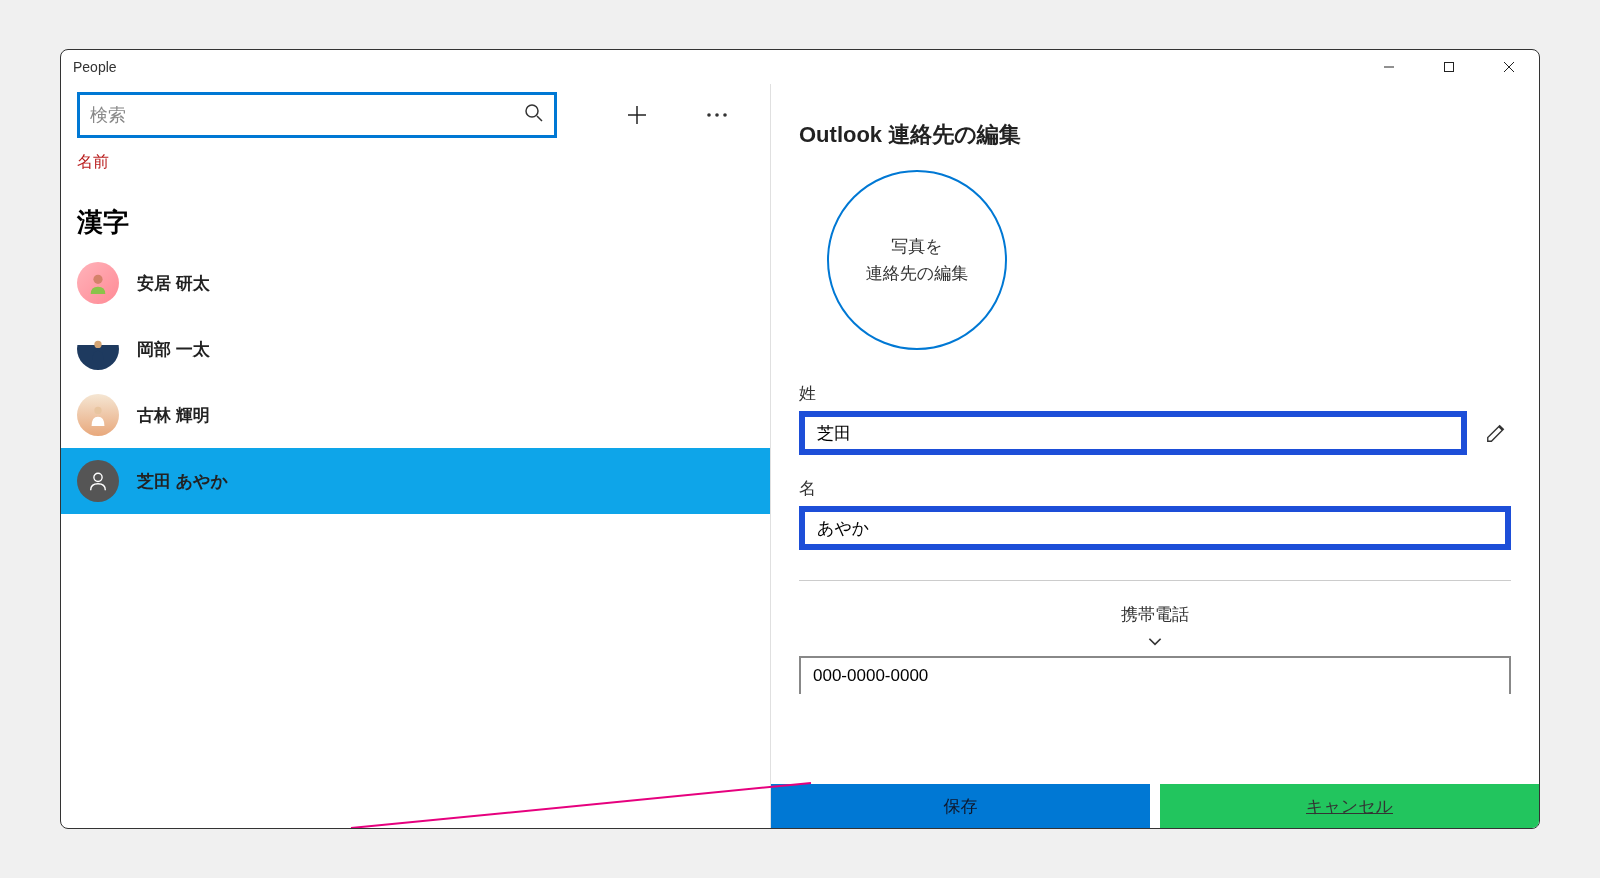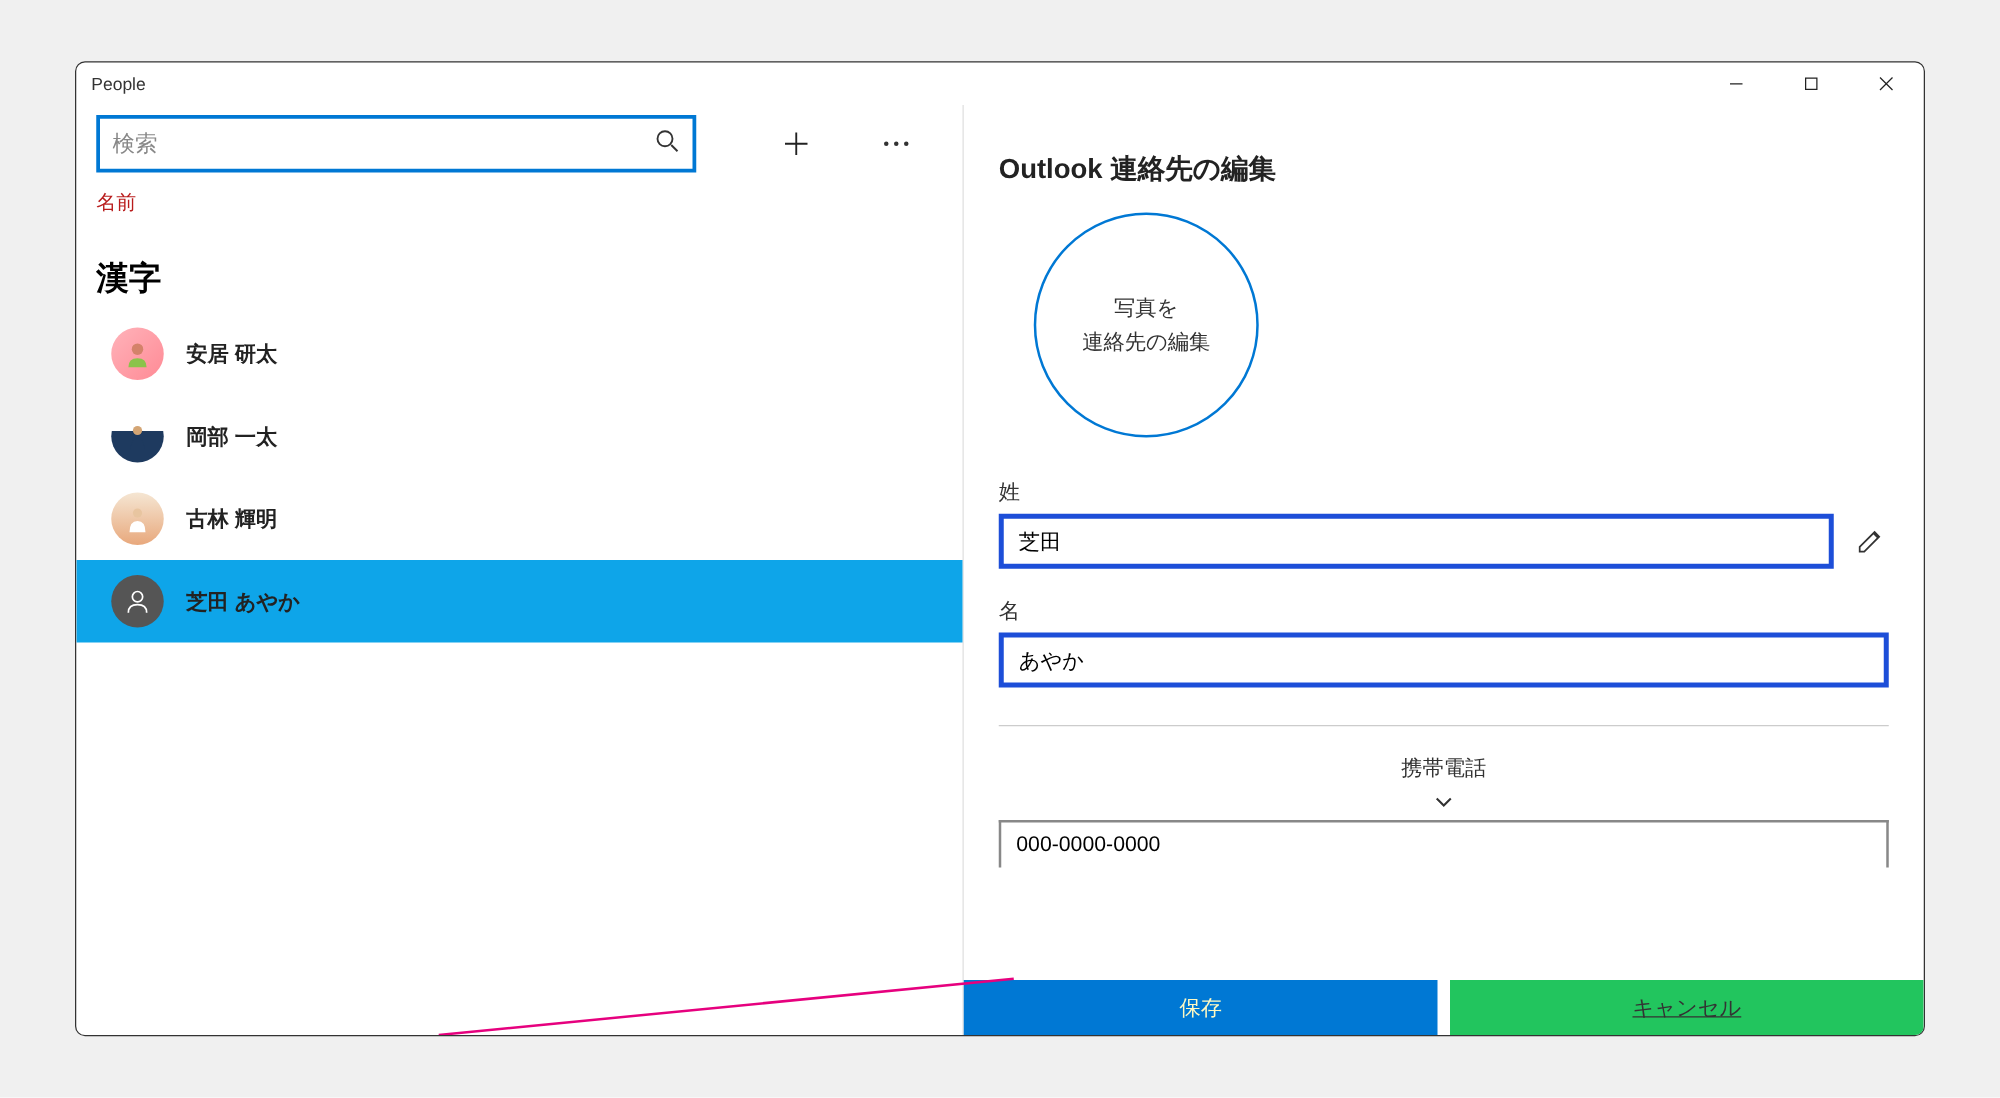--- a/index.html
+++ b/index.html
@@ -107,21 +107,21 @@
     }
     .section-header {
       font-size: 26px;
       font-weight: bold;
       padding: 24px 16px 10px 16px;
     }
     .contact-row {
       display: flex;
       align-items: center;
       height: 66px;
-      padding-left: 28px;
+      padding-left: 16px;
       gap: 18px;
       cursor: pointer;
     }
     .contact-row.selected {
       background: #0ea5e9;
     }
     .avatar {
       width: 42px;
       height: 42px;
       border-radius: 50%;
@@ -182,21 +182,21 @@
     }
     .field-row {
       display: flex;
       align-items: center;
       gap: 14px;
       margin-bottom: 22px;
     }
     .text-input {
       flex: 1;
       height: 44px;
-      border: 4px solid #1d4ed8;
+      border: 6px solid #1d4ed8;
       font-size: 17px;
       padding: 0 12px;
       outline: none;
     }
     .edit-icon-btn {
       width: 30px;
       height: 30px;
       cursor: pointer;
       display: flex;
       align-items: center;
@@ -239,21 +239,21 @@
       height: 44px;
       font-size: 17px;
       border: none;
       cursor: pointer;
       display: flex;
       align-items: center;
       justify-content: center;
     }
     .btn-primary {
       background: #0078d4;
-      color: #fef9c3;
+      color: #0f172a;
     }
     .btn-secondary {
       background: #22c55e;
       color: #333;
       text-decoration: underline;
     }
     .annotation-line {
       position: absolute;
       bottom: 0;
       left: 290px;

